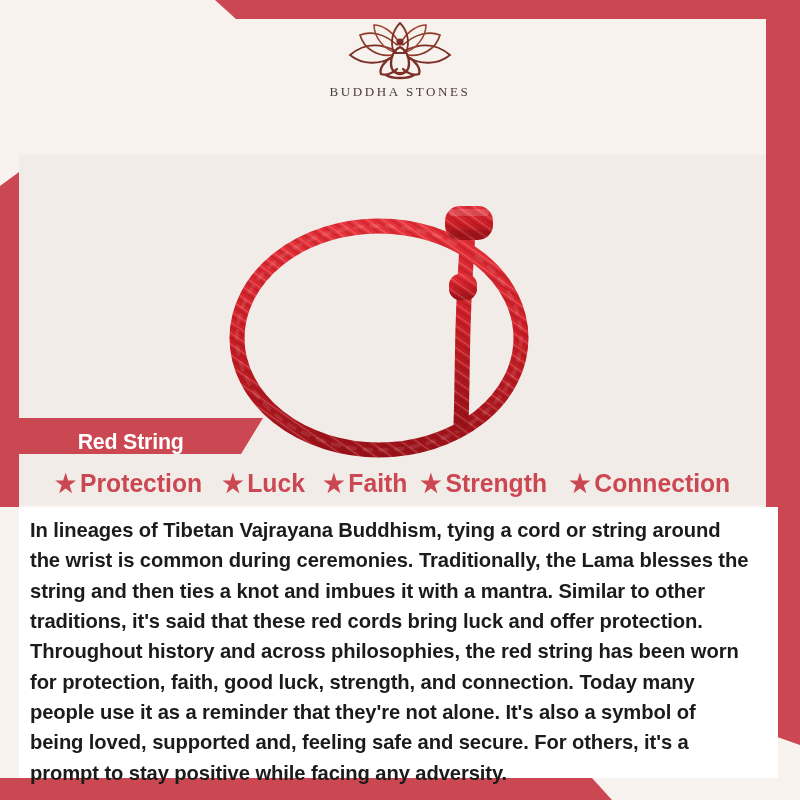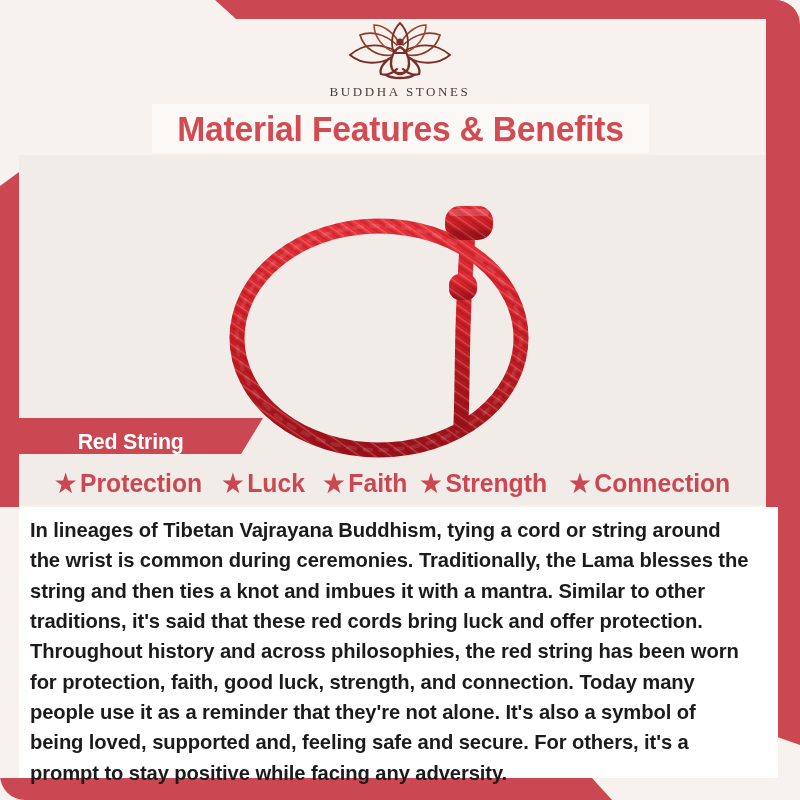--- a/index.html
+++ b/index.html
@@ -13,21 +13,20 @@
     font-family: "Liberation Sans", sans-serif;
     background: #f7f2ee;
   }
 
   #poster {
     position: relative;
     width: 800px;
     height: 800px;
     background: #f7f2ee;
     overflow: hidden;
-    border-radius: 25px;
   }
 
   
   .deco-top-bar {
     position: absolute;
     top: 0;
     left: 0;
     width: 800px;
     height: 19px;
     background: #cb4752;
@@ -239,23 +238,20 @@
           <path d="M58 36 C50 40 45 48 47 53 C52 55 59 52 63 48"></path>
           <path d="M74 36 C82 40 87 48 85 53 C80 55 73 52 69 48"></path>
           <path d="M52 54 C58 58 74 58 80 54"></path>
           <path d="M60 50 C63 53 69 53 72 50"></path>
         </g>
       </svg>
     </span>
     <div class="logo-wordmark">BUDDHA STONES</div>
   </div>
 
-  <div class="title-band">
-    <div class="title-text">Material Features &amp; Benefits</div>
-  </div>
 
   <div class="photo-area">
     <span class="bracelet">
       <svg width="420" height="300" viewBox="0 0 420 300" xmlns="http://www.w3.org/2000/svg" aria-hidden="true">
         <defs>
           <linearGradient id="cordShade" x1="0" y1="0" x2="0" y2="1">
             <stop offset="0%" stop-color="#e8313a"></stop>
             <stop offset="48%" stop-color="#cf1f27"></stop>
             <stop offset="100%" stop-color="#9c1118"></stop>
           </linearGradient>

